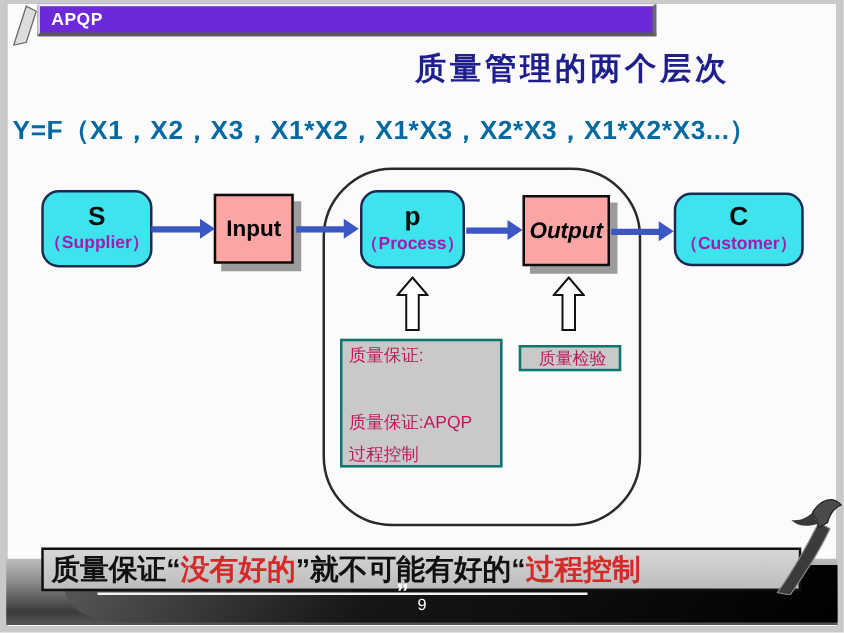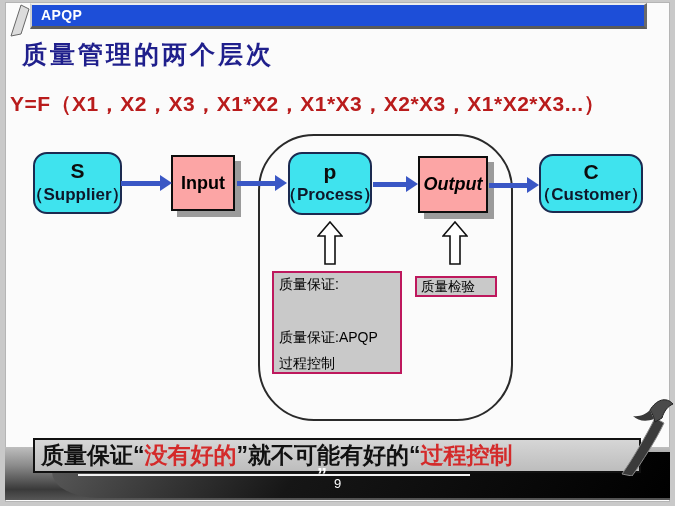--- a/index.html
+++ b/index.html
@@ -7,49 +7,49 @@
     width:675px;height:506px;position:relative;overflow:hidden;
     background:#c9c9c9;
     font-family:"Liberation Sans","DejaVu Sans",sans-serif;
   }
   .slide{
     position:absolute;left:5px;top:2px;right:5px;bottom:4px;
     background:#fbfbfb;border:1px solid #b5b5b5;
   }
   
   .top-bar{
-    position:absolute;left:30px;top:3px;width:617px;height:26px;
-    background:#1d4ed8;box-sizing:border-box;
+    position:absolute;left:30px;top:3px;width:495px;height:26px;
+    background:#6d28d9;box-sizing:border-box;
     border-style:solid;border-width:2px 3px 3px 2px;
     border-color:#ededed #6a6a6a #5a5a5a #cfcfcf;
   }
   .top-bar-label{
     color:#ffffff;font-weight:bold;font-size:14px;line-height:21px;
     padding-left:9px;letter-spacing:.4px;display:block;
   }
   .bar-curl{position:absolute;left:8px;top:3px;}
   
   .slide-title{
-    position:absolute;left:0;top:38px;width:584px;text-align:left;
+    position:absolute;left:0;top:38px;width:584px;text-align:right;
     padding-left:22px;box-sizing:border-box;
     color:#1f1f8c;font-size:25px;font-weight:bold;letter-spacing:3px;
   }
   .formula{
     position:absolute;left:10px;top:90px;width:660px;
-    color:#b91c1c;font-size:21px;font-weight:bold;white-space:nowrap;
+    color:#0369a1;font-size:21px;font-weight:bold;white-space:nowrap;
     letter-spacing:.5px;
   }
   
   .node{
     position:absolute;background:#3fe3ee;border:2px solid #1b2a50;
     border-radius:14px;box-sizing:border-box;
     display:flex;flex-direction:column;align-items:center;justify-content:center;
   }
   .node .letter{font-size:21px;font-weight:bold;color:#0d0d0d;line-height:1.05;}
-  .node .sub{font-size:17px;font-weight:bold;color:#0f172a;white-space:nowrap;}
+  .node .sub{font-size:14px;font-weight:bold;color:#a21caf;white-space:nowrap;}
   .node-s{left:33px;top:152px;width:89px;height:62px;}
   .node-p{left:288px;top:152px;width:84px;height:63px;}
   .node-c{left:539px;top:154px;width:104px;height:59px;}
   .ybox{
     position:absolute;background:#fca5a5;border:2px solid #0d0d0d;
     box-shadow:6px 6px 0 0 #9b9b9b;box-sizing:border-box;
     display:flex;align-items:center;justify-content:center;
     font-size:18px;font-weight:bold;color:#000;
   }
   .ybox-input{left:171px;top:155px;width:64px;height:56px;}
@@ -71,22 +71,22 @@
   }
   .arrow1{left:121px;top:175px;width:51px;}
   .arrow2{left:237px;top:175px;width:50px;}
   .arrow3{left:373px;top:176px;width:45px;}
   .arrow4{left:489px;top:177px;width:50px;}
   .uparrow{position:absolute;z-index:2;}
   .uparrow-1{left:317px;top:221px;}
   .uparrow-2{left:442px;top:221px;}
   
   .callout{
-    position:absolute;background:#c9c9c9;border:2px solid #be185d;
-    box-sizing:border-box;color:#000000;
+    position:absolute;background:#c9c9c9;border:2px solid #0f766e;
+    box-sizing:border-box;color:#be185d;text-align:center;
   }
   .callout-assurance{left:272px;top:271px;width:130px;height:103px;font-size:14px;}
   .callout-assurance .cl{position:absolute;left:5px;white-space:nowrap;}
   .cl1{top:3px;}
   .cl2{top:56px;}
   .cl3{top:82px;}
   .callout-inspection{
     left:415px;top:276px;width:82px;height:21px;font-size:13.5px;
     line-height:17px;padding-left:4px;
   }

